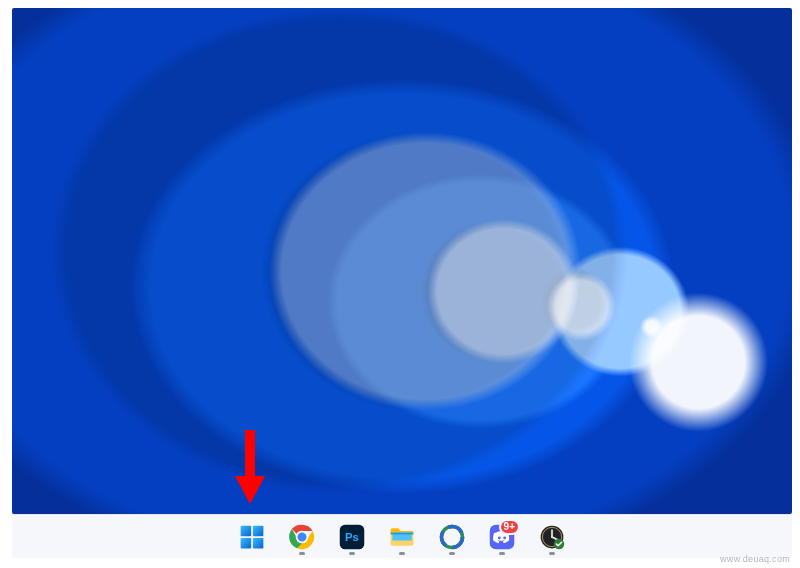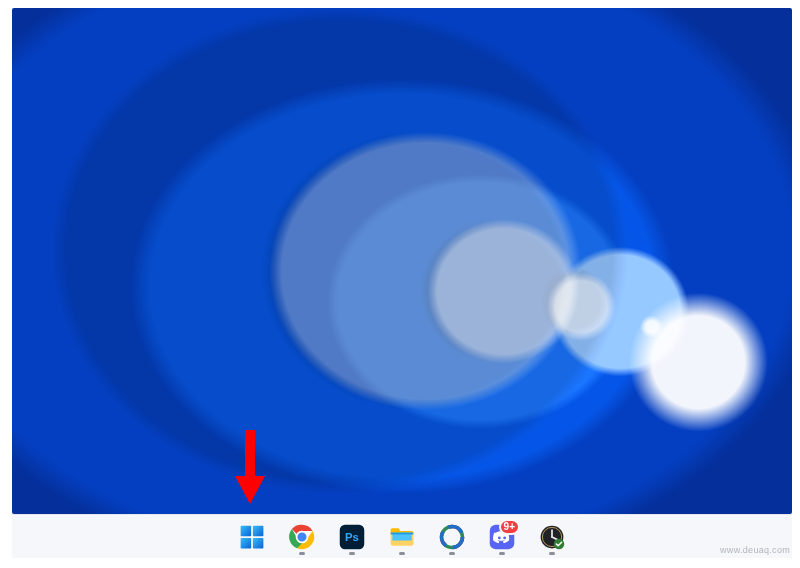--- a/index.html
+++ b/index.html
@@ -61,21 +61,21 @@
   }
   .ic { width:28px; height:28px; display:block; }
 
   
   .arrow {
     position:absolute; left:232px; top:426px; width:36px; height:82px;
     pointer-events:none;
   }
 
   .watermark{
-    position:absolute; right:10px; bottom:13px; font-size:9px; color:#b0b4bc;
+    position:absolute; right:10px; bottom:4px; font-size:9px; color:#b0b4bc;
     letter-spacing:.3px;
   }
 </style>
 </head>
 <body>
 
 <div class="screen">
 
   <div class="wallpaper"></div>
 

